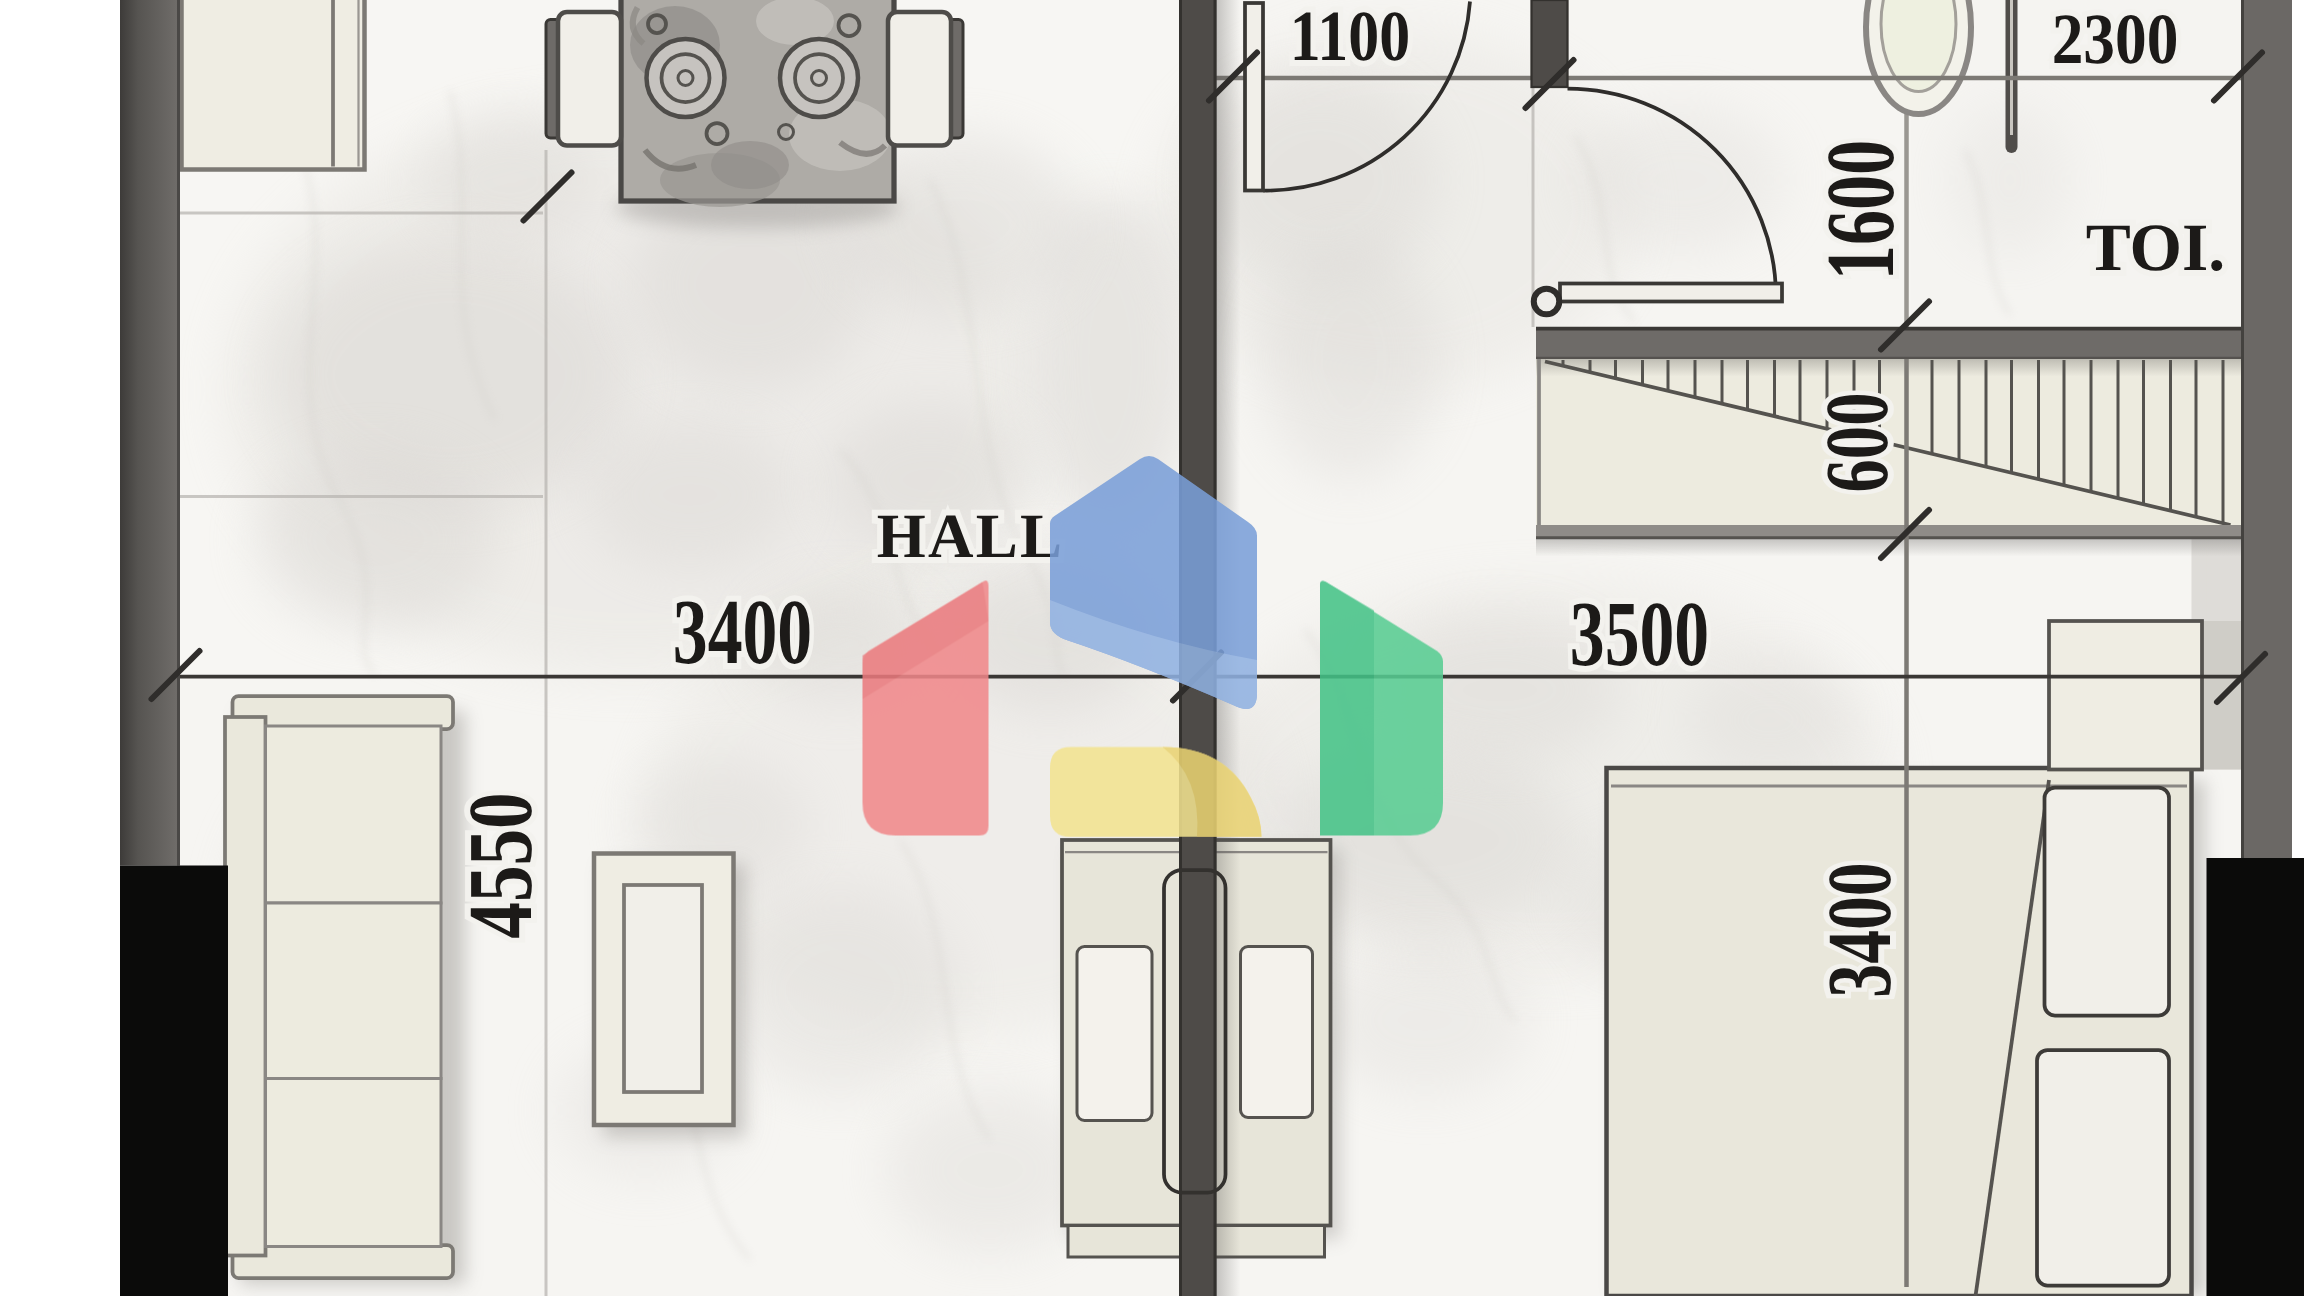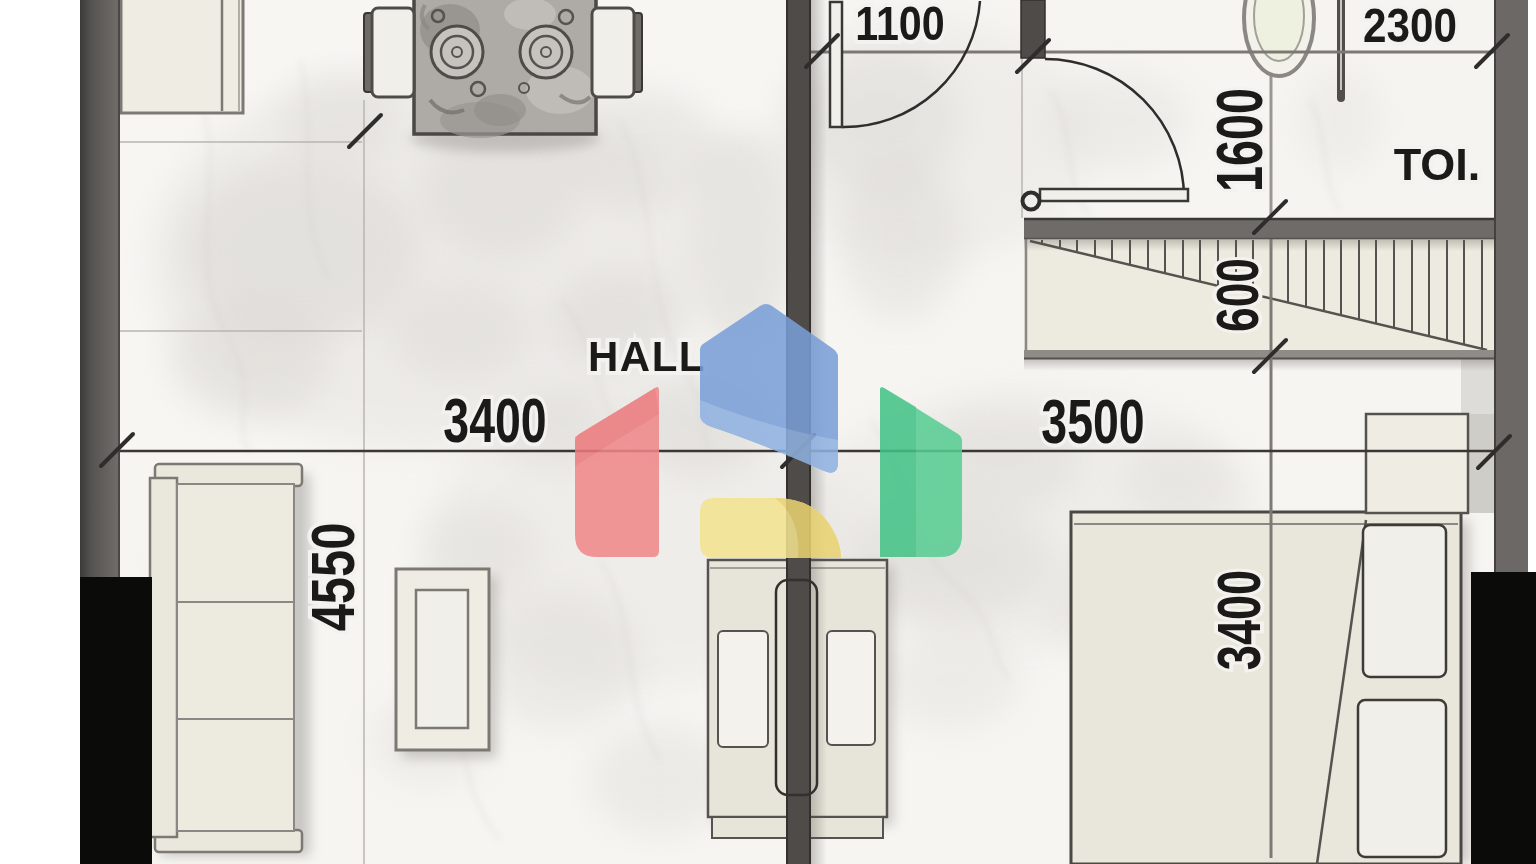--- a/index.html
+++ b/index.html
@@ -1,15 +1,15 @@
 <!DOCTYPE html>
 <html><head><meta charset="utf-8"><title>Floorplan</title>
 <style>
 html,body{margin:0;padding:0;background:#ffffff}
-#page{position:relative;width:1536px;height:864px;overflow:hidden;font-family:Liberation Sans, sans-serif}
+#page{position:relative;width:1536px;height:864px;overflow:hidden;font-family:Liberation Serif, serif}
 </style></head>
 <body>
 <div id="page">
 <svg width="1536" height="864" viewBox="0 0 1536 864" xmlns="http://www.w3.org/2000/svg">
 <defs>
 <filter id="b6" x="-50%" y="-50%" width="200%" height="200%">
           <feGaussianBlur stdDeviation="6"></feGaussianBlur>
         </filter>
 <filter id="b12" x="-80%" y="-80%" width="260%" height="260%">
           <feGaussianBlur stdDeviation="17"></feGaussianBlur>

